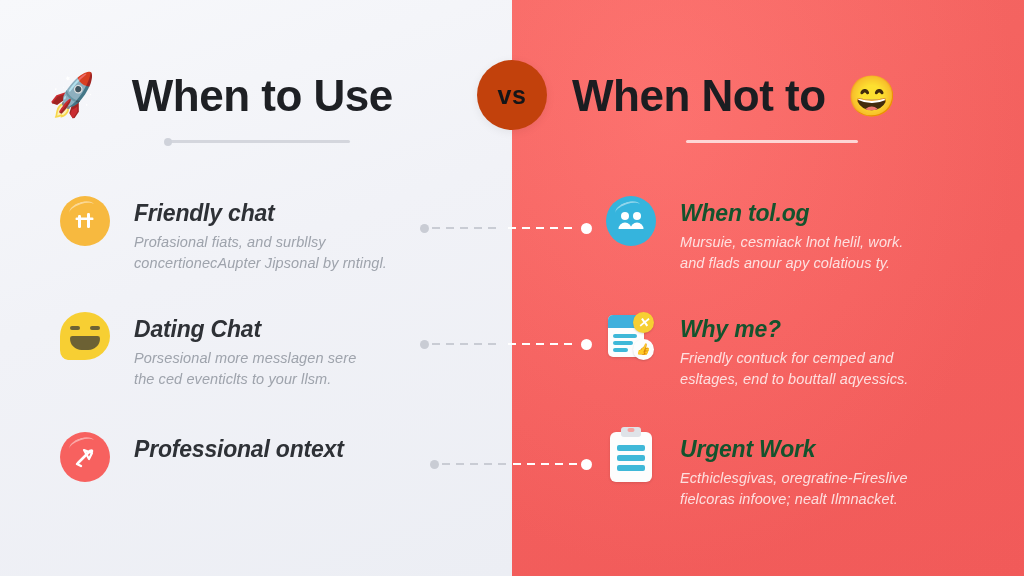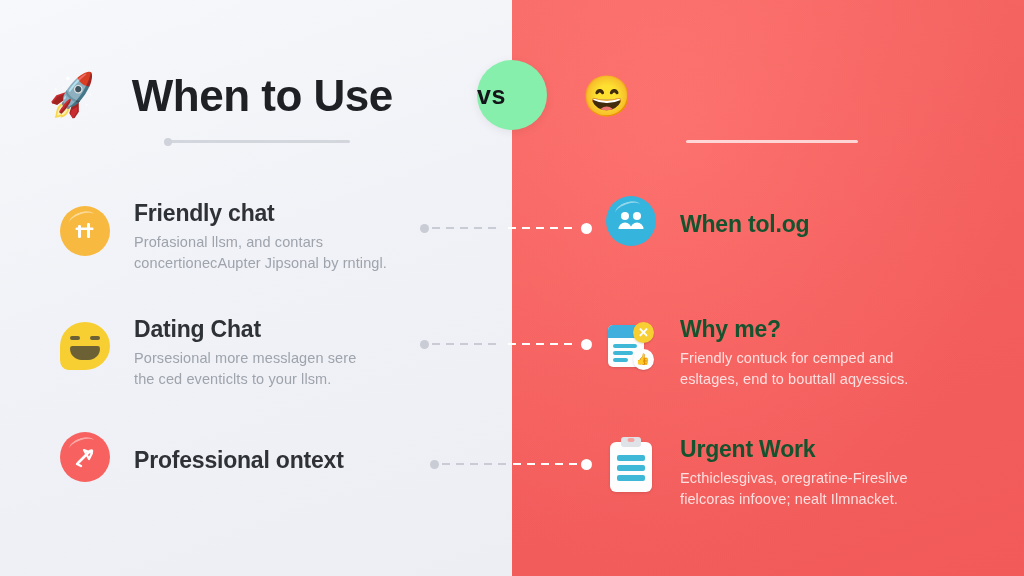--- a/index.html
+++ b/index.html
@@ -107,39 +107,41 @@
   }
 
   
   .vs-badge {
     position: absolute;
     left: 477px;
     top: 60px;
     width: 70px;
     height: 70px;
     border-radius: 50%;
-    background: #86efac;
+    background: #c2410c;
     display: flex;
     align-items: center;
+    justify-content: center;
     box-shadow: 0 2px 10px rgba(0,0,0,.07);
     z-index: 6;
   }
   .vs-badge span {
     font-size: 25px;
     font-weight: 700;
     color: #141518;
     letter-spacing: .5px;
   }
 
   
   .item {
     position: absolute;
     display: flex;
-    align-items: center;
+    align-items: flex-start;
     width: 370px;
+    font-style: italic;
   }
   .item-left  { left: 58px; }
   .item-right { left: 604px; }
 
   .row-1 { top: 196px; }
   .row-2 { top: 312px; }
   .row-3 { top: 432px; }
 
   .icon-wrap {
     flex: 0 0 auto;
@@ -360,20 +362,21 @@
 
   <div class="panel panel-left"></div>
   <div class="panel panel-right"></div>
 
   <div class="header header-left">
     <div class="head-emoji rocket">🚀</div>
     <div class="head-title dark">When to Use</div>
   </div>
 
   <div class="header header-right">
+    <div class="head-title dark2">When Not to</div>
     <div class="head-emoji sun">😄</div>
   </div>
 
   <div class="rule rule-left"></div>
   <div class="rule rule-right"></div>
 
   <div class="vs-badge">
     <span>vs</span>
   </div>
 
@@ -402,21 +405,21 @@
         <svg width="24" height="24" viewBox="0 0 24 24" class="glyph">
           <rect x="5" y="6" width="3" height="13" rx="1.2" fill="#fff"></rect>
           <rect x="14" y="4" width="3" height="15" rx="1.2" fill="#fff"></rect>
           <rect x="2.5" y="8.5" width="18" height="2.6" rx="1.2" fill="#fff"></rect>
         </svg>
       </div>
     </div>
     <div class="item-text">
       <div class="item-title">Friendly chat</div>
       <div class="item-desc">
-        <div>Profasional llsm, and contars</div>
+        <div>Profasional fiats, and surbllsy</div>
         <div>concertionecAupter Jipsonal by rntingl.</div>
       </div>
     </div>
   </div>
 
   <div class="item item-left row-2">
     <div class="icon-wrap">
       <div class="bubble">
         <div class="eye l"></div>
         <div class="eye r"></div>
@@ -454,20 +457,24 @@
         <svg width="30" height="24" viewBox="0 0 30 24" class="glyph">
           <circle cx="9" cy="7" r="4" fill="#fff"></circle>
           <circle cx="21" cy="7" r="4" fill="#fff"></circle>
           <path d="M2.5 20 a6.5 6.5 0 0 1 13 0 z" fill="#fff"></path>
           <path d="M14.5 20 a6.5 6.5 0 0 1 13 0 z" fill="#fff"></path>
         </svg>
       </div>
     </div>
     <div class="item-text">
       <div class="item-title">When tol.og</div>
+      <div class="item-desc">
+        <div>Mursuie, cesmiack lnot helil, work.</div>
+        <div>and flads anour apy colatious ty.</div>
+      </div>
     </div>
   </div>
 
   <div class="item item-right row-2">
     <div class="icon-wrap">
       <div class="doc">
         <div class="sheet">
           <div class="band"></div>
           <div class="ln l1"></div>
           <div class="ln l2"></div>

